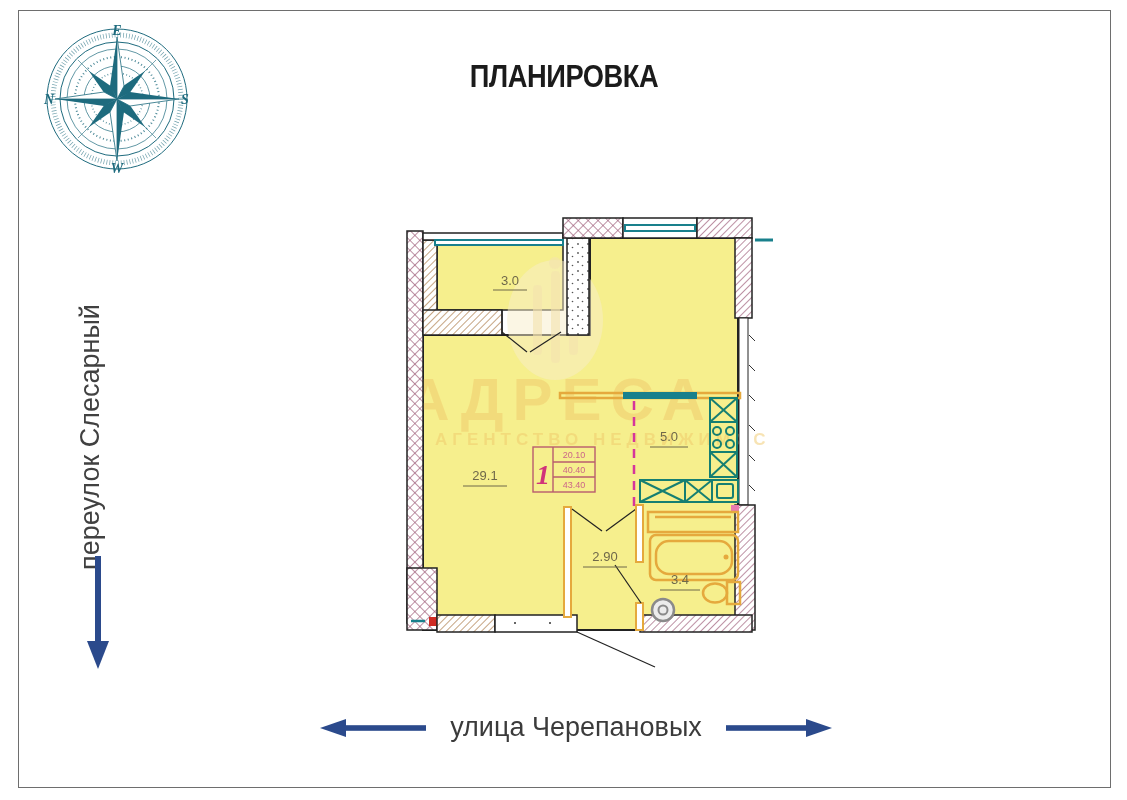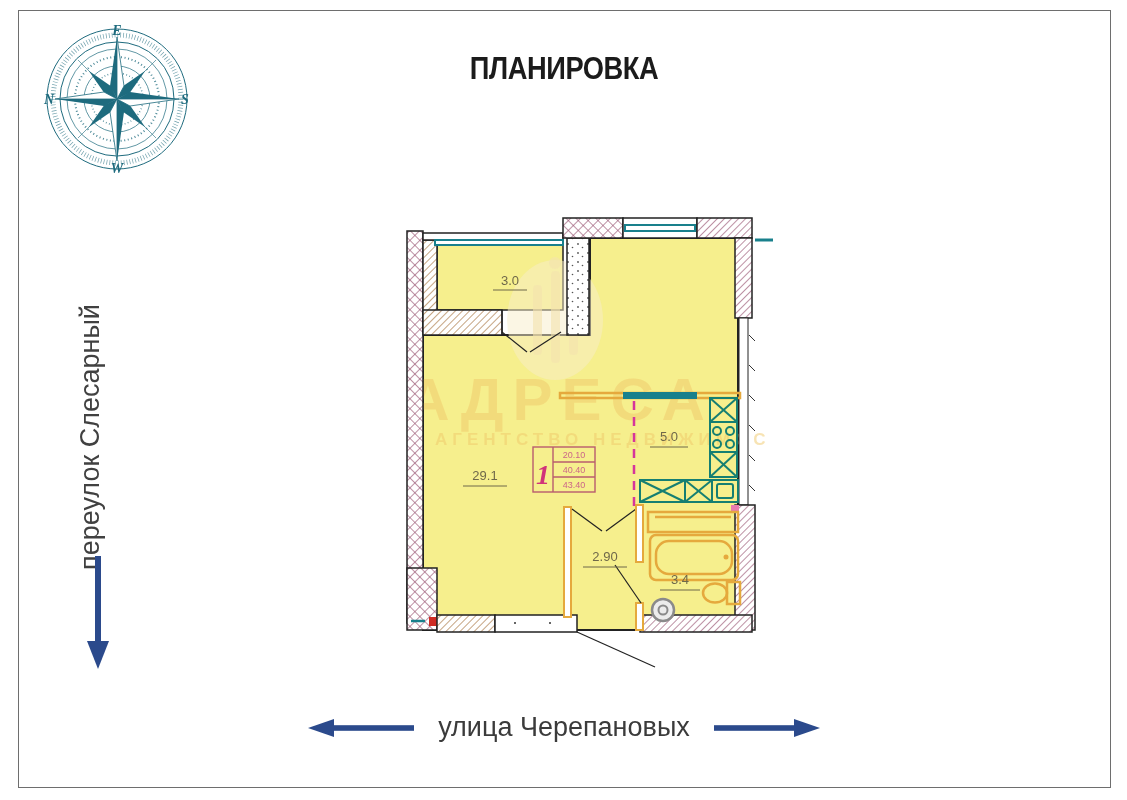--- a/index.html
+++ b/index.html
@@ -1,29 +1,29 @@
 <!DOCTYPE html>
 <html style="--navy: #2b4a8c; --tealc: #1e6b7e; --wallp: #9a5573; --wallb: #a8743f; --yellow: #f6ef8d; --tealwin: #19808c; --tealapp: #157f72; --orange: #e5a93d; --magenta: #d6359b; --pinkline: #b85c6e; --pinknum: #d1337a; --pinknum2: #cc6688; --labeltext: #6f684a; --wmark: #f0c96b;"><head>
 <meta charset="utf-8">
 <style>
   html,body{margin:0;padding:0;background:#fff;}
   .page{position:relative;width:1127px;height:800px;background:#fff;overflow:hidden;
         font-family:"Liberation Sans",sans-serif;}
   .frame{position:absolute;left:18px;top:10px;width:1091px;height:776px;border:1px solid #6e6e6e;}
-  .title-block{position:absolute;left:18px;top:52px;width:1092px;text-align:center;color:#1b1b1b;}
+  .title-block{position:absolute;left:18px;top:60px;width:1092px;text-align:center;color:#1b1b1b;}
   .title-line1,.title-line2{display:inline-block;font-weight:700;transform:scaleX(.88);letter-spacing:-.5px;}
   .title-line1{font-size:31px;line-height:34px;}
   .title-line2{font-size:28px;line-height:31px;}
   .compass{position:absolute;left:42px;top:24px;}
   .compass .ltr{font-family:"Liberation Serif",serif;font-style:italic;font-weight:700;font-size:14px;
         fill:var(--tealc);}
   .street-left{position:absolute;left:-78px;top:420px;width:340px;height:34px;text-align:center;
         transform:rotate(-90deg);font-size:27px;color:#414141;white-space:nowrap;}
   .arrow-down{position:absolute;left:86px;top:556px;}
-  .bottom-row{position:absolute;left:18px;top:712px;width:1092px;display:flex;justify-content:center;
+  .bottom-row{position:absolute;left:30px;top:712px;width:1092px;display:flex;justify-content:center;
         align-items:center;gap:24px;}
   .street-bottom{font-size:27px;color:#3b3b3b;white-space:nowrap;}
   .navy{fill:var(--navy);}
   .plan{position:absolute;left:405px;top:205px;}
   
   .yellow{fill:var(--yellow);stroke:#222;stroke-width:2;}
   .yellow-thin{fill:var(--yellow);stroke:#222;stroke-width:1.5;}
   .wall{stroke:#222;stroke-width:1.5;}
   .hp{stroke:var(--wallp);stroke-width:1.3;}
   .hb{stroke:var(--wallb);stroke-width:1.3;}

